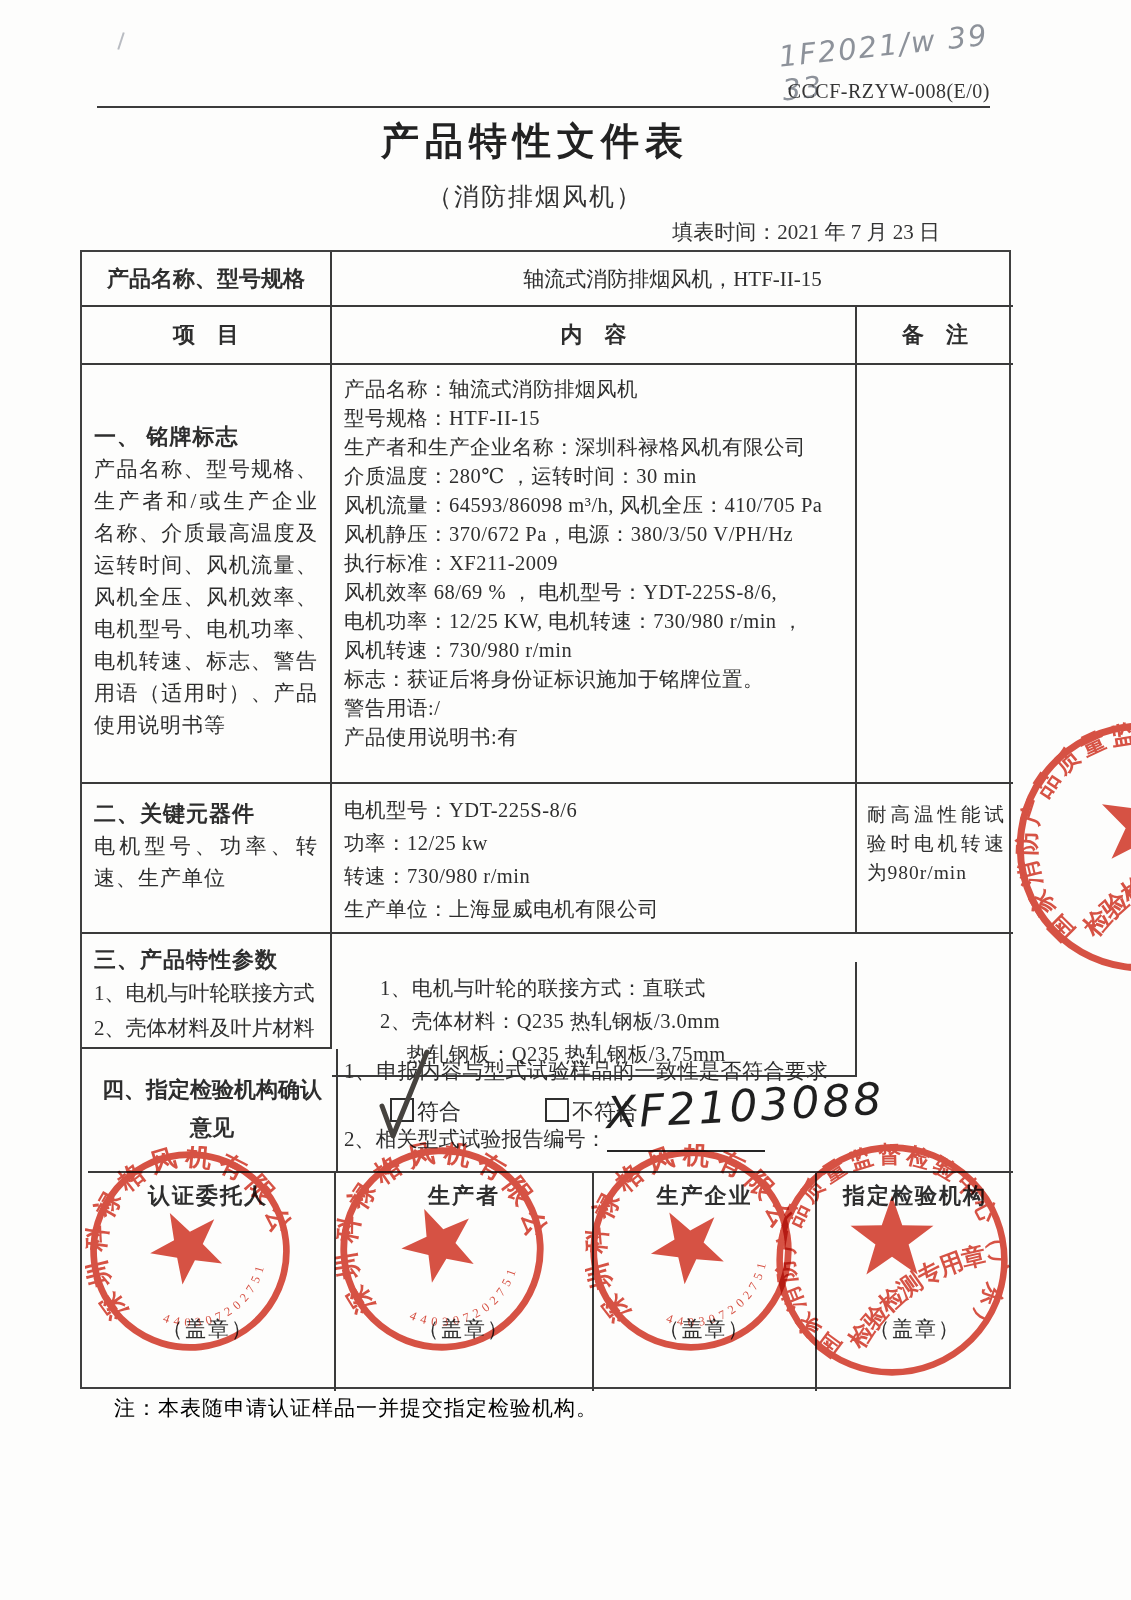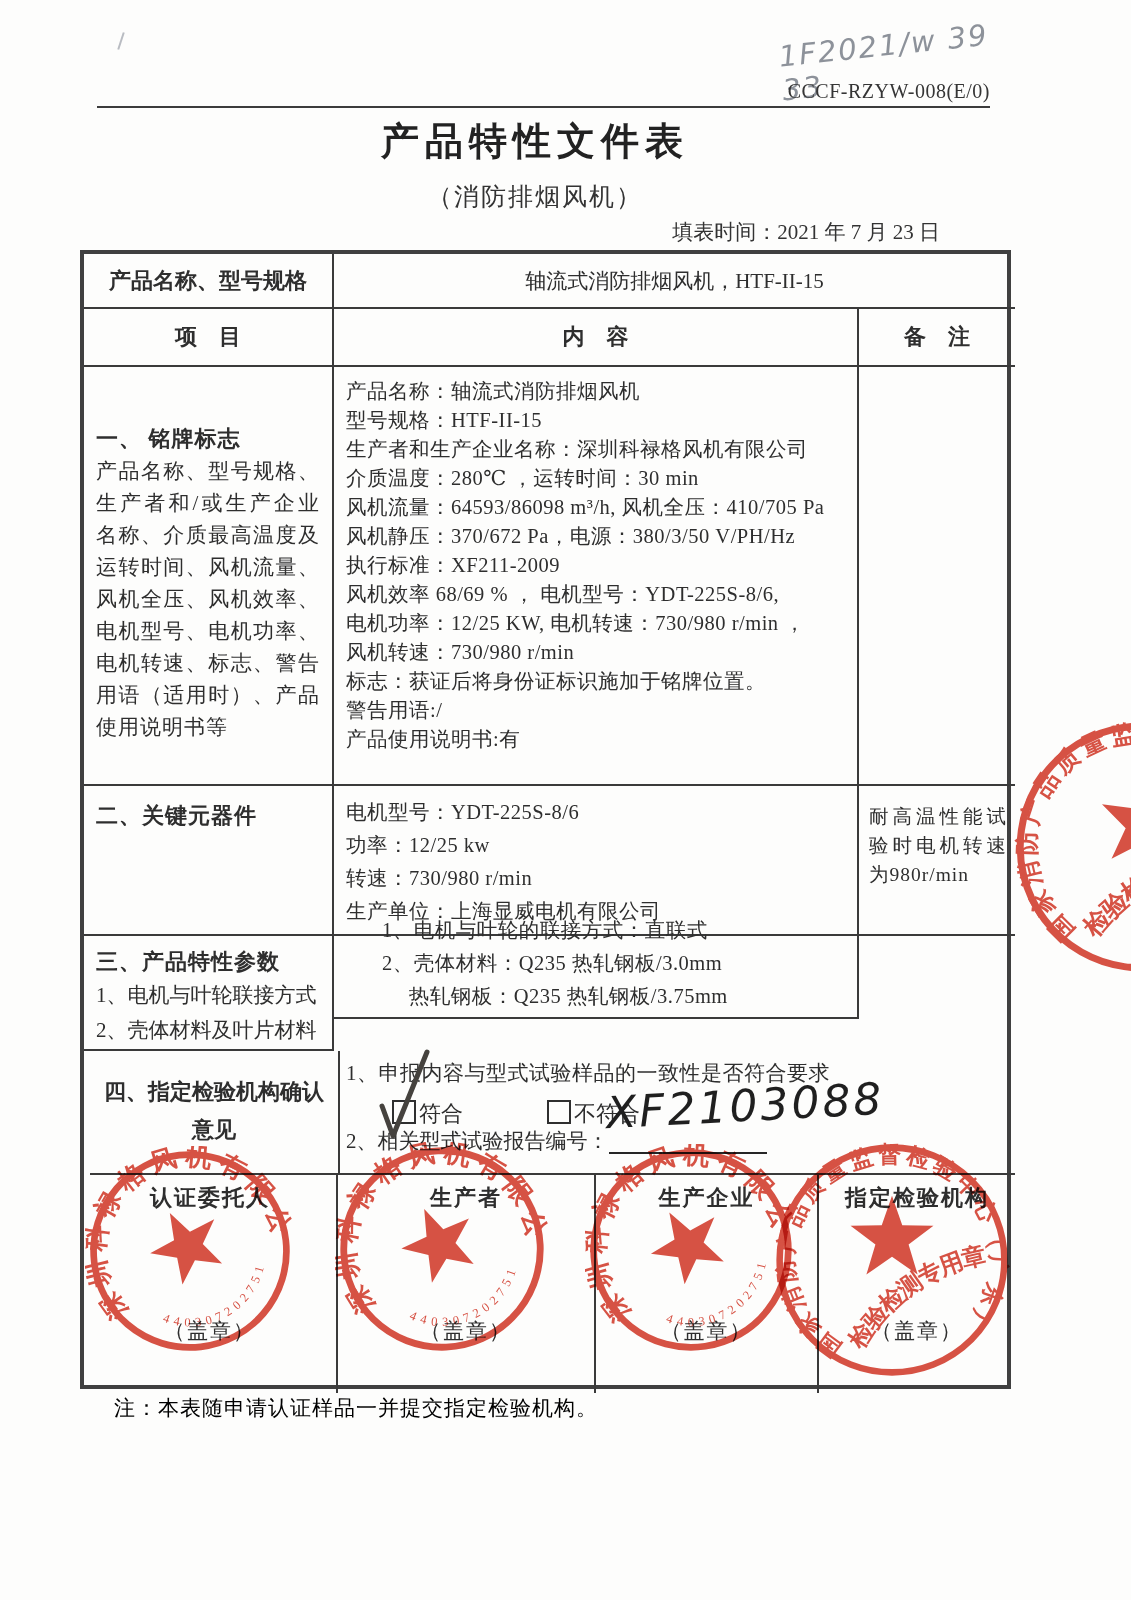--- a/index.html
+++ b/index.html
@@ -10,21 +10,21 @@
   .pencil-mark{left:120px;top:32px;width:2px;height:18px;background:#b9bcc2;transform:rotate(18deg);}
   .hand-top{left:780px;top:26px;width:260px;font-family:"DejaVu Sans",sans-serif;font-style:italic;
             font-size:29px;color:#8d929a;transform:rotate(-6deg);letter-spacing:2px;}
   .doc-code{left:0;top:80px;width:990px;text-align:right;font-size:20px;letter-spacing:.5px;color:#353535;}
   .head-rule{left:97px;top:106px;width:893px;border-top:2px solid #3c3c3c;}
   .title{left:0;top:116px;width:1070px;text-align:center;font-size:38px;font-weight:bold;letter-spacing:6px;color:#222;}
   .subtitle{left:0;top:180px;width:1070px;text-align:center;font-size:25px;letter-spacing:2px;color:#333;}
   .dateline{left:0;top:218px;width:940px;text-align:right;font-size:21px;color:#333;}
   .footer-note{left:114px;top:1394px;font-size:21px;color:#000000;letter-spacing:1px;}
   
-  .sheet{left:80px;top:250px;width:931px;height:1139px;border:4px solid #404040;box-sizing:border-box;}
+  .sheet{left:80px;top:250px;width:931px;height:1139px;border:2px solid #404040;box-sizing:border-box;}
   .cell{position:absolute;box-sizing:border-box;}
   .bR{border-right:2px solid #3a3a3a;} .bB{border-bottom:2px solid #3a3a3a;}
   .c-center{display:flex;align-items:center;justify-content:center;text-align:center;}
   .bold{font-weight:bold;}
   .f22{font-size:22px;} .f21{font-size:21px;}
   .itemcell{padding:10px 12px;font-size:21px;line-height:32px;}
   .itemcell .sec-title{font-weight:bold;font-size:22px;letter-spacing:1px;}
   .itemcell .sec-desc{text-align:justify;letter-spacing:1px;}
   .contentcell{padding:10px 8px 0 12px;font-size:20.5px;line-height:29px;letter-spacing:.5px;
                white-space:pre-wrap;font-family:"Liberation Serif","DejaVu Serif",serif;}
@@ -72,32 +72,33 @@
       <div class="sec-title">一、 铭牌标志</div>
       <div class="sec-desc">产品名称、型号规格、生产者和/或生产企业名称、介质最高温度及运转时间、风机流量、风机全压、风机效率、电机型号、电机功率、电机转速、标志、警告用语（适用时）、产品使用说明书等</div>
     </div>
 
     <div class="cell bB c-center bold f22" style="left:775px;top:55px;width:156px;height:58px;">备　注</div>
     <div class="cell bR bB contentcell" style="left:250px;top:113px;width:525px;height:419px;"><div class="ln">产品名称：轴流式消防排烟风机</div><div class="ln">型号规格：HTF-II-15</div><div class="ln">生产者和生产企业名称：深圳科禄格风机有限公司</div><div class="ln">介质温度：280℃ ，运转时间：30 min</div><div class="ln">风机流量：64593/86098 m³/h, 风机全压：410/705 Pa</div><div class="ln">风机静压：370/672 Pa，电源：380/3/50 V/PH/Hz</div><div class="ln">执行标准：XF211-2009</div><div class="ln">风机效率 68/69 % ， 电机型号：YDT-225S-8/6,</div><div class="ln">电机功率：12/25 KW, 电机转速：730/980 r/min ，</div><div class="ln">风机转速：730/980 r/min</div><div class="ln">标志：获证后将身份证标识施加于铭牌位置。</div><div class="ln">警告用语:/</div><div class="ln">产品使用说明书:有</div></div>
     <div class="cell bB" style="left:775px;top:113px;width:156px;height:419px;"></div>
 
     <div class="cell bR bB itemcell" style="left:0;top:532px;width:250px;height:150px;padding-top:14px;">
       <div class="sec-title">二、关键元器件</div>
+      <div class="sec-desc">电机型号、功率、转速、生产单位</div>
     </div>
     <div class="cell bR bB contentcell lh33" style="left:250px;top:532px;width:525px;height:150px;"><div class="ln">电机型号：YDT-225S-8/6</div><div class="ln">功率：12/25 kw</div><div class="ln">转速：730/980 r/min</div><div class="ln">生产单位：上海显威电机有限公司</div></div>
     <div class="cell bB remarkcell" style="left:775px;top:532px;width:156px;height:150px;">耐高温性能试验时电机转速为980r/min</div>
 
     <div class="cell bR bB itemcell lh35" style="left:0;top:682px;width:250px;height:115px;padding-top:10px;">
       <div class="sec-title">三、产品特性参数</div>
       <div>
           <div class="ln">1、电机与叶轮联接方式</div>
           <div class="ln">2、壳体材料及叶片材料</div>
         </div>
     </div>
-    <div class="cell bR bB contentcell lh33" style="left:250px;top:650px;width:525px;height:115px;padding-left:48px;"><div class="ln">1、电机与叶轮的联接方式：直联式</div><div class="ln">2、壳体材料：Q235 热轧钢板/3.0mm</div><div class="ln">　 热轧钢板：Q235 热轧钢板/3.75mm</div></div>
+    <div class="cell bR bB contentcell lh33" style="left:250px;top:710px;width:525px;height:115px;padding-left:48px;"><div class="ln">1、电机与叶轮的联接方式：直联式</div><div class="ln">2、壳体材料：Q235 热轧钢板/3.0mm</div><div class="ln">　 热轧钢板：Q235 热轧钢板/3.75mm</div></div>
 
     <div class="cell bR bB" style="left:6px;top:797px;width:250px;height:124px;">
       <div style="position:absolute;top:26px;left:0;width:100%;text-align:center;font-weight:bold;font-size:22px;">四、指定检验机构确认</div>
       <div style="position:absolute;top:64px;left:0;width:100%;text-align:center;font-weight:bold;font-size:22px;">意见</div>
     </div>
     <div class="cell bB" style="left:250px;top:797px;width:681px;height:124px;">
       <div class="q1">1、申报内容与型式试验样品的一致性是否符合要求</div>
       <div class="optline">
         <span class="cbox"></span><span>符合</span><span class="opt-gap"></span><span class="cbox"></span><span>不符合</span>
       </div>

